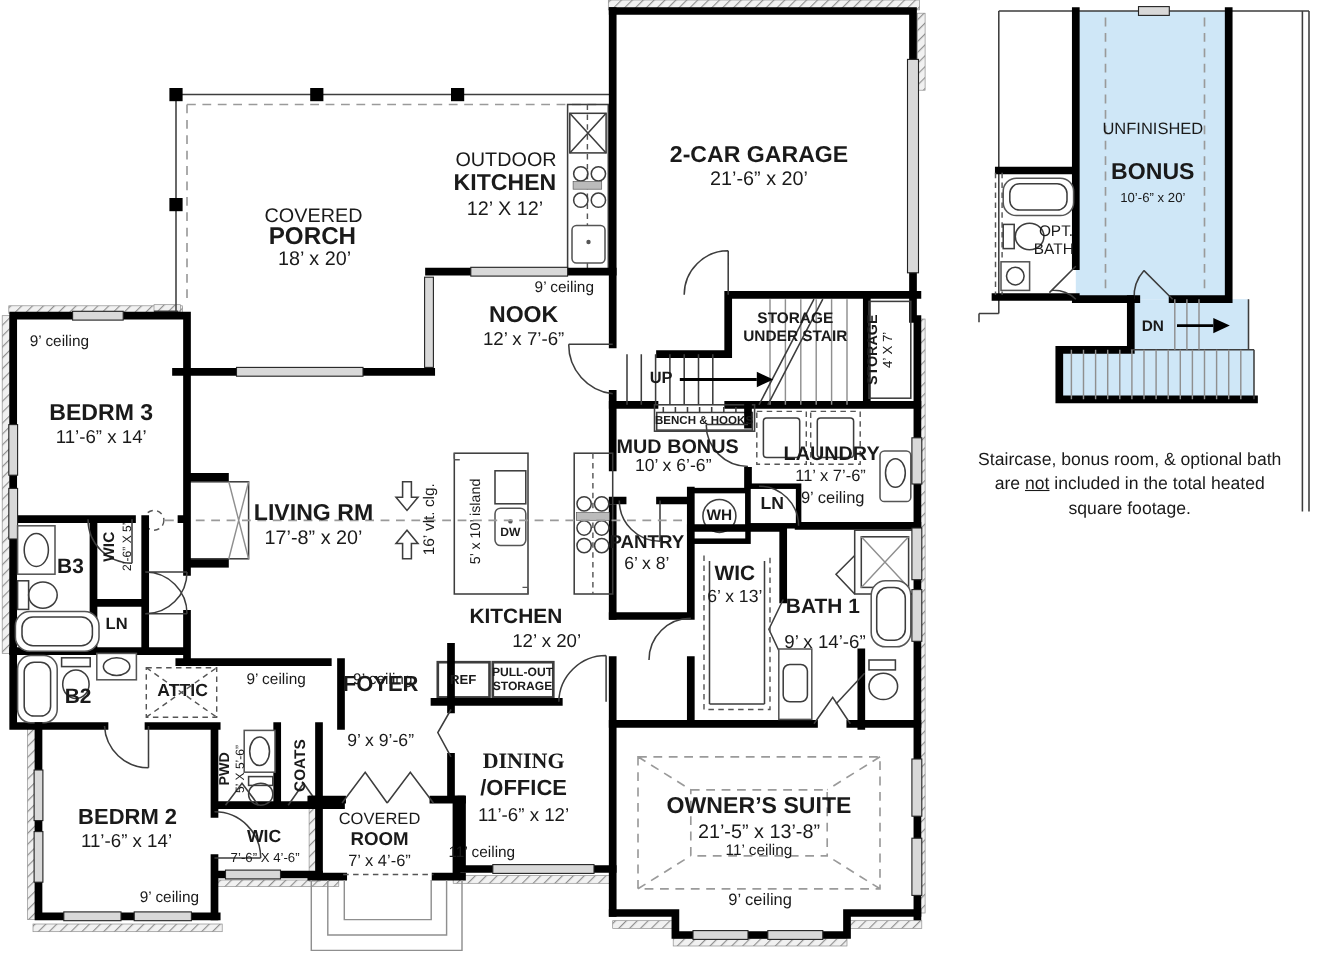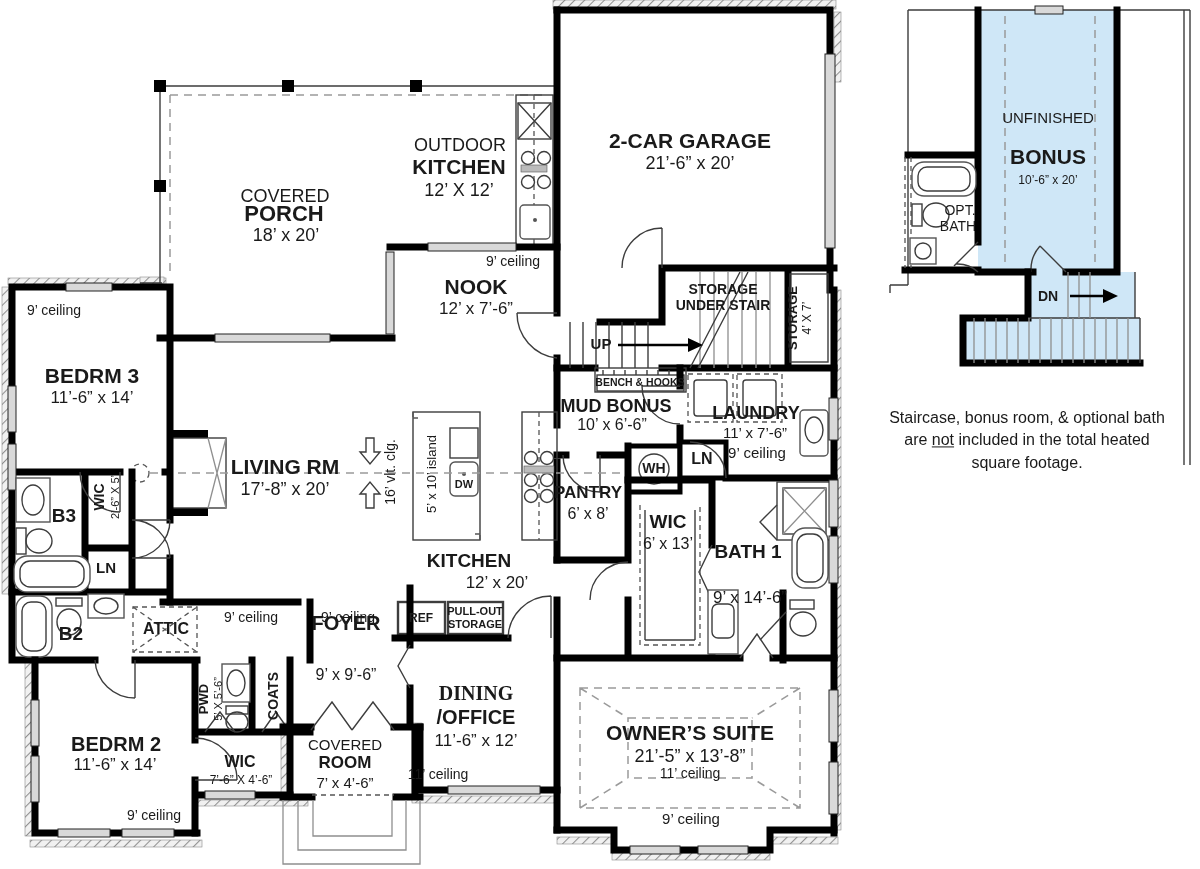--- a/index.html
+++ b/index.html
@@ -354,21 +354,21 @@
 <div class="lbl b" style="left:702px;top:459px;font-size:16px;">LN</div>
 <div class="lbl b" style="left:756px;top:413px;font-size:18px;">LAUNDRY</div>
 <div class="lbl" style="left:755px;top:433px;font-size:15px;">11’ x 7’-6”</div>
 <div class="lbl" style="left:757px;top:453px;font-size:15px;">9’ ceiling</div>
 <div class="lbl b" style="left:588px;top:493px;font-size:17px;">PANTRY</div>
 <div class="lbl" style="left:588px;top:514px;font-size:16px;">6’ x 8’</div>
 
 <div class="lbl b" style="left:668px;top:522px;font-size:19px;">WIC</div>
 <div class="lbl" style="left:668px;top:544px;font-size:16px;">6’ x 13’</div>
 <div class="lbl b" style="left:748px;top:552px;font-size:19px;">BATH 1</div>
-<div class="lbl" style="left:750px;top:598px;font-size:17px;">9’ x 14’-6”</div>
+<div class="lbl" style="left:750px;top:584px;font-size:17px;">9’ x 14’-6”</div>
 
 <div class="lbl b" style="left:166px;top:629px;font-size:16px;">ATTIC</div>
 <div class="lbl" style="left:251px;top:617px;font-size:14px;">9’ ceiling</div>
 <div class="lbl" style="left:348px;top:617px;font-size:14px;">9’ ceiling</div>
 <div class="lbl b" style="left:346px;top:623px;font-size:20px;">FOYER</div>
 <div class="lbl" style="left:346px;top:675px;font-size:16px;">9’ x 9’-6”</div>
 <div class="lbl rot" style="left:211px;top:699px;font-size:13px;">
   <span class="b">PWD</span><br>
   <span style="font-size:11px;">5’ X 5’-6”</span>
 </div>

